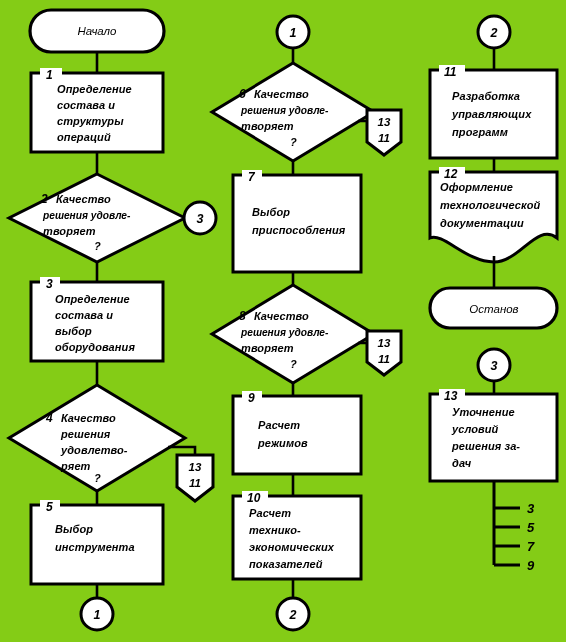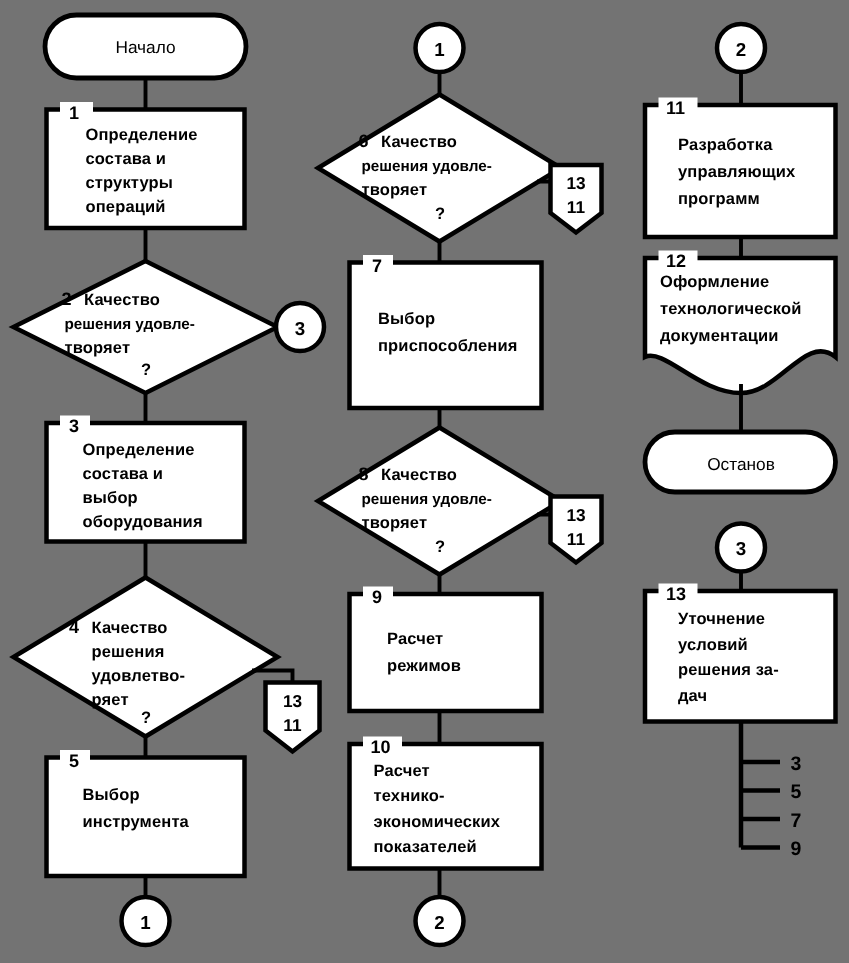--- a/index.html
+++ b/index.html
@@ -4,23 +4,24 @@
 <style>
   html, body {
     margin: 0;
     padding: 0;
     background: #ffffff;
   }
   #flowchart-root {
     position: relative;
     width: 566px;
     height: 642px;
-    background: #737373;
+    background: #84cc16;
     font-family: "Liberation Sans", sans-serif;
     overflow: hidden;
+    font-style: italic;
   }
   svg#chart-svg {
     display: block;
     width: 566px;
     height: 642px;
   }
   .shape-stroke {
     fill: #ffffff;
     stroke: #000000;
     stroke-width: 3;

